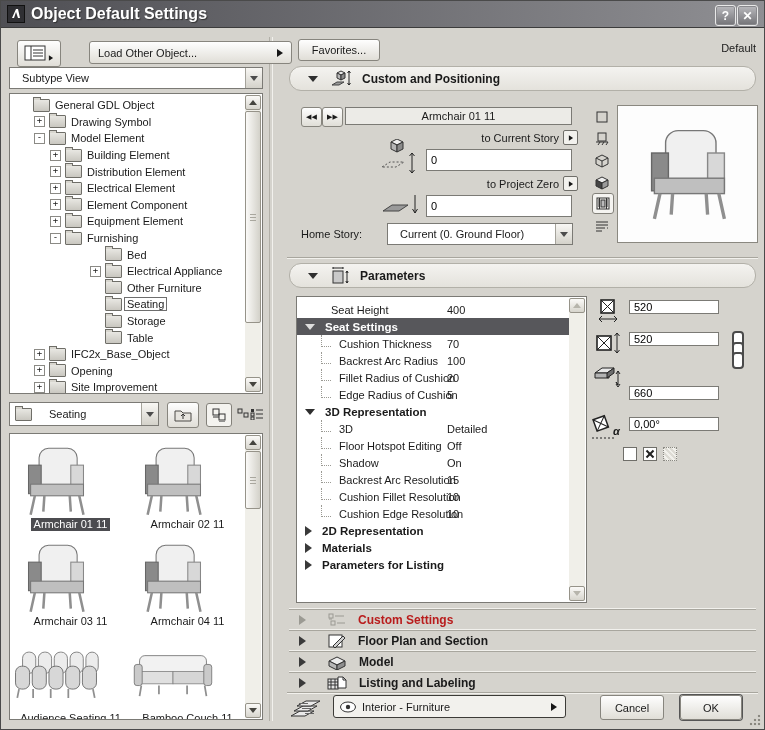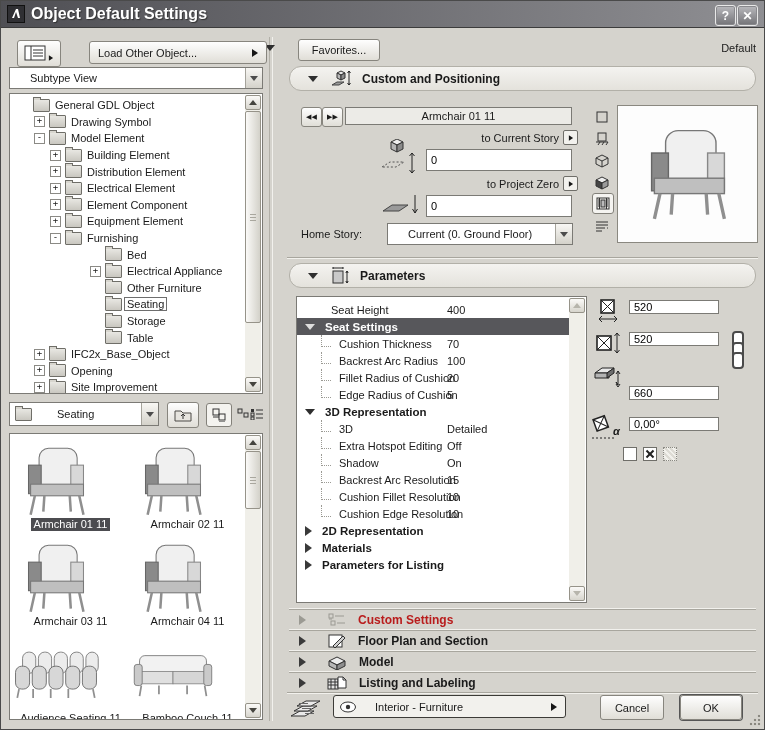--- a/index.html
+++ b/index.html
@@ -18,21 +18,21 @@
   .tbtn{position:absolute;top:4px;width:19px;height:19px;border:1px solid #e8e8e8;border-radius:3px;
     background:linear-gradient(#b9b9bd,#737377);color:#fff;font-weight:bold;font-size:12px;
     display:flex;align-items:center;justify-content:center;box-shadow:inset 0 0 0 1px #88888c}
   
   .btn{background:linear-gradient(#fefefe,#e0ded7);border:1px solid #87857e;border-radius:3px;
     display:flex;align-items:center;justify-content:center;font-size:11px}
   .input,.namebox{background:#fff;border:1px solid #7b7a75;font-size:11px;
     font-family:"Liberation Sans",sans-serif;padding:1px 4px;box-sizing:border-box}
   .namebox{background:#ecebe7;display:flex;align-items:center;justify-content:center}
   .combo{background:#fff;border:1px solid #7b7a75;display:flex;align-items:center;box-sizing:border-box}
-  .combo .ctext{flex:1;padding-left:20px;white-space:nowrap;overflow:hidden}
+  .combo .ctext{flex:1;padding-left:12px;white-space:nowrap;overflow:hidden}
   .cbtn{width:16px;align-self:stretch;background:linear-gradient(#f8f7f4,#d4d2ca);
     border-left:1px solid #a5a39b;display:flex;align-items:center;justify-content:center}
   .chev{width:0;height:0;border-left:4px solid transparent;border-right:4px solid transparent;
     border-top:5px solid #4c4c4c}
   .tri-r{width:0;height:0;border-top:4px solid transparent;border-bottom:4px solid transparent;
     border-left:6px solid #161616;display:inline-block}
   .tri-d{width:0;height:0;border-left:5px solid transparent;border-right:5px solid transparent;
     border-top:6px solid #2e2e2e;display:inline-block}
   .tri-c{width:0;height:0;border-top:5px solid transparent;border-bottom:5px solid transparent;
     border-left:7px solid #3a3a3a;display:inline-block}
@@ -169,21 +169,21 @@
 <div class="abs" style="left:264px;top:40px"><span class="tri-d"></span></div>
 
 <div class="abs btn" style="left:16px;top:39px;width:42px;height:25px">
   <svg width="24" height="18" viewBox="0 0 24 18">
     <rect x="1" y="1" width="20" height="14" fill="#fff" stroke="#333"></rect>
     <line x1="7" y1="1" x2="7" y2="15" stroke="#333"></line>
     <path d="M9 5h10 M9 8h10 M9 11h10" stroke="#333" fill="none"></path>
   </svg>
   <span class="tri-r" style="transform:scale(.7);margin-top:8px"></span>
 </div>
-<div class="abs btn" style="left:88px;top:40px;width:178px;height:23px;justify-content:space-between;padding:0 8px;box-sizing:border-box">
+<div class="abs btn" style="left:88px;top:40px;width:203px;height:23px;justify-content:space-between;padding:0 8px;box-sizing:border-box">
   <span>Load Other Object...</span>
   <span class="tri-r"></span>
 </div>
 
 <div class="abs combo" style="left:8px;top:66px;width:254px;height:22px">
   <span class="ctext">Subtype View</span>
   <span class="cbtn">
       <span class="chev"></span>
     </span>
 </div>
@@ -526,21 +526,21 @@
         <span class="tri-d gind"></span>
         <span class="plabel">3D Representation</span>
       </div>
     <div class="prow">
         <span class="ell"></span>
         <span class="plabel">3D</span>
         <span class="pvalue">Detailed</span>
       </div>
     <div class="prow">
         <span class="ell"></span>
-        <span class="plabel">Extra Hotspot Editing</span>
+        <span class="plabel">Floor Hotspot Editing</span>
         <span class="pvalue">Off</span>
       </div>
     <div class="prow">
         <span class="ell"></span>
         <span class="plabel">Shadow</span>
         <span class="pvalue">On</span>
       </div>
     <div class="prow">
         <span class="ell"></span>
         <span class="plabel">Backrest Arc Resolution</span>
@@ -668,21 +668,21 @@
     <path d="M4 14 l9 -5 h14 l-9 5 z"></path>
     <path d="M7 9 l9 -5 h14 l-9 5 z"></path>
   </g>
   <path d="M9 6.5 h9 M12 11.5 h9 M15 16.5 h9" stroke="#666"></path>
 </svg>
 <div class="abs" style="left:332px;top:694px;width:233px;height:23px;border:1px solid #3c3b37;border-radius:3px;background:#f2f1ed;display:flex;align-items:center;box-sizing:border-box">
   <svg width="18" height="12" viewBox="0 0 18 12" style="margin-left:5px">
     <ellipse cx="9" cy="6" rx="7.5" ry="5" fill="#fff" stroke="#333"></ellipse>
     <circle cx="9" cy="6" r="2.2" fill="#333"></circle>
   </svg>
-  <span style="margin-left:18px;flex:1">Interior - Furniture</span>
+  <span style="margin-left:5px;flex:1">Interior - Furniture</span>
   <span class="tri-r" style="margin-right:8px"></span>
 </div>
 <div class="abs btn" style="left:599px;top:694px;width:62px;height:23px">
     <span>Cancel</span>
   </div>
 <div class="abs btn" style="left:679px;top:694px;width:60px;height:23px;box-shadow:0 0 0 1px #555">
     <span>OK</span>
   </div>
 <div class="resize-grip"></div>
 

